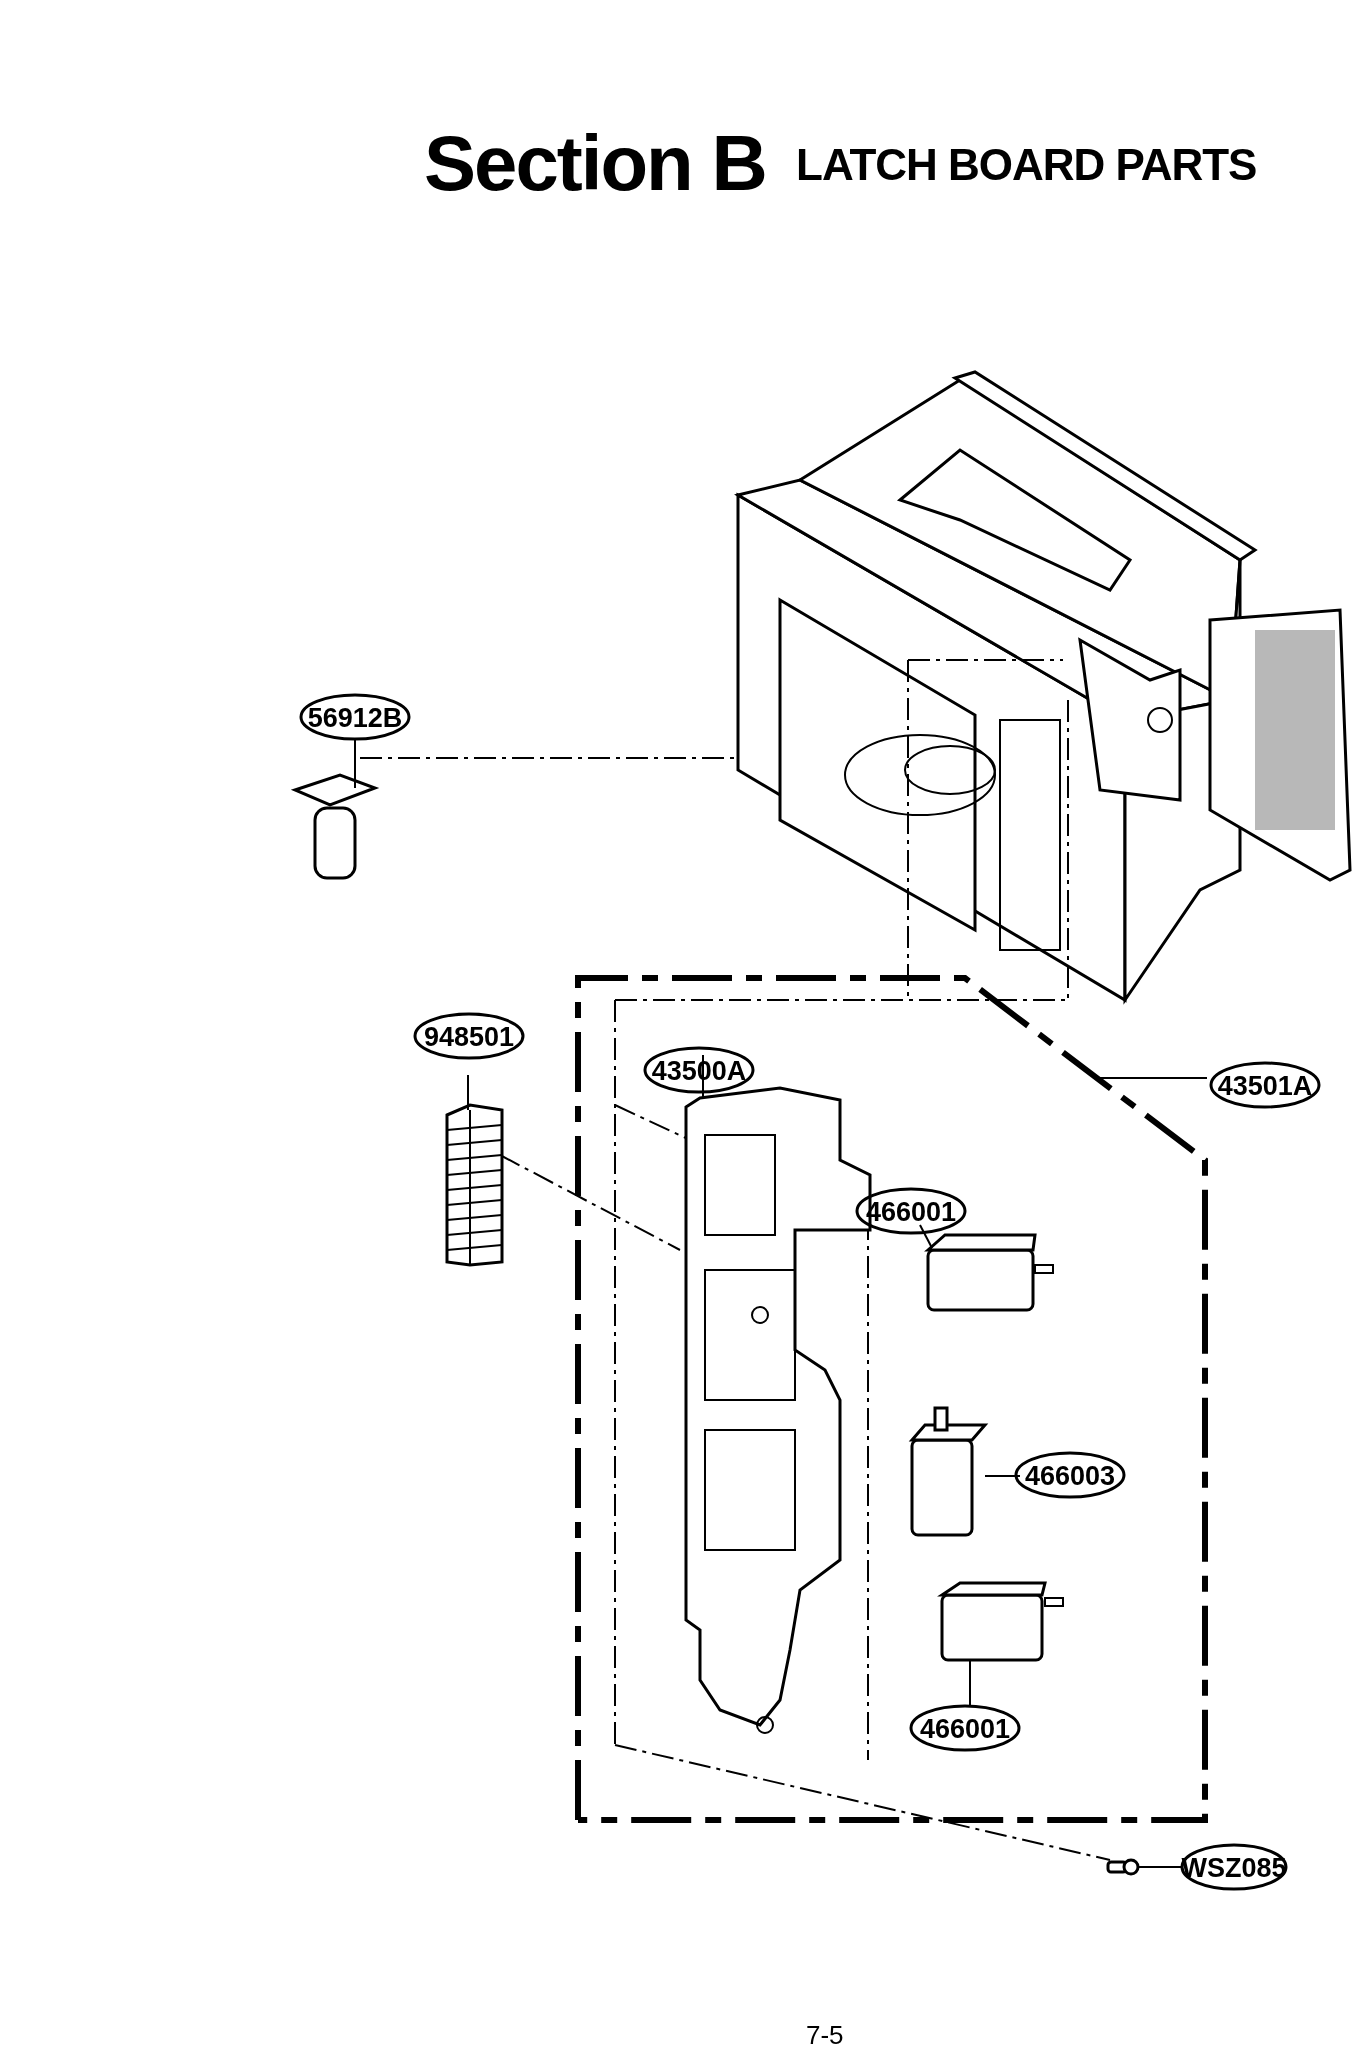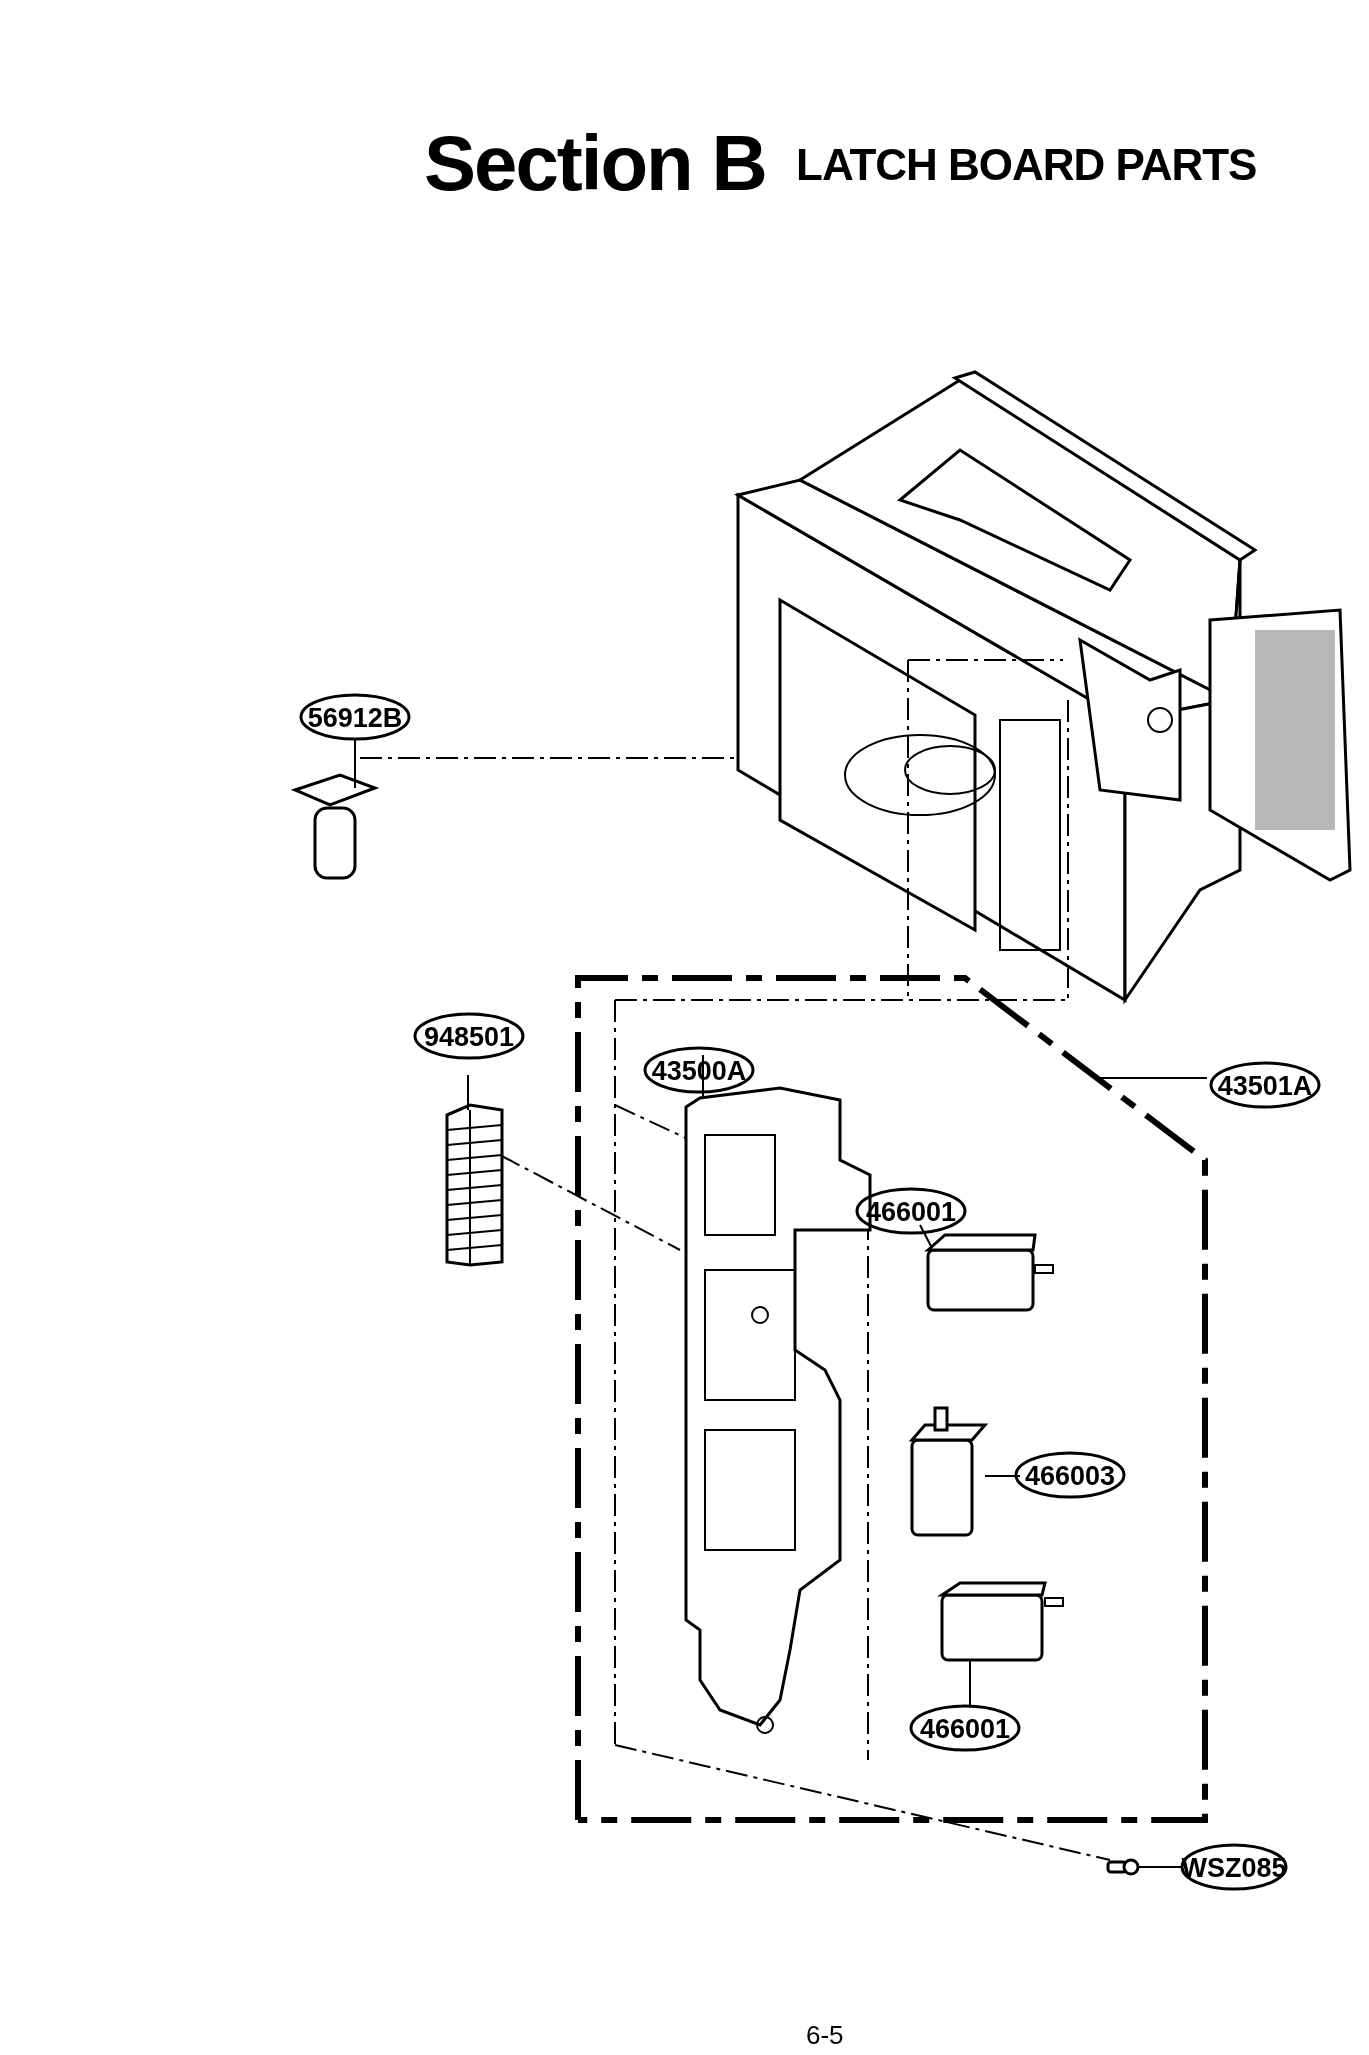--- a/index.html
+++ b/index.html
@@ -143,13 +143,13 @@
   <g>
     <ellipse class="ln" cx="965" cy="1728" rx="54" ry="22"></ellipse>
     <text class="lbl" x="965" y="1738" text-anchor="middle">466001</text>
   </g>
   <g>
     <ellipse class="ln" cx="1234" cy="1867" rx="52" ry="22"></ellipse>
     <text class="lbl" x="1234" y="1877" text-anchor="middle">WSZ085</text>
   </g>
 </svg>
 
-<div class="page-num">6-5</div>
+<div class="page-num">7-5</div>
 
 </body></html>

